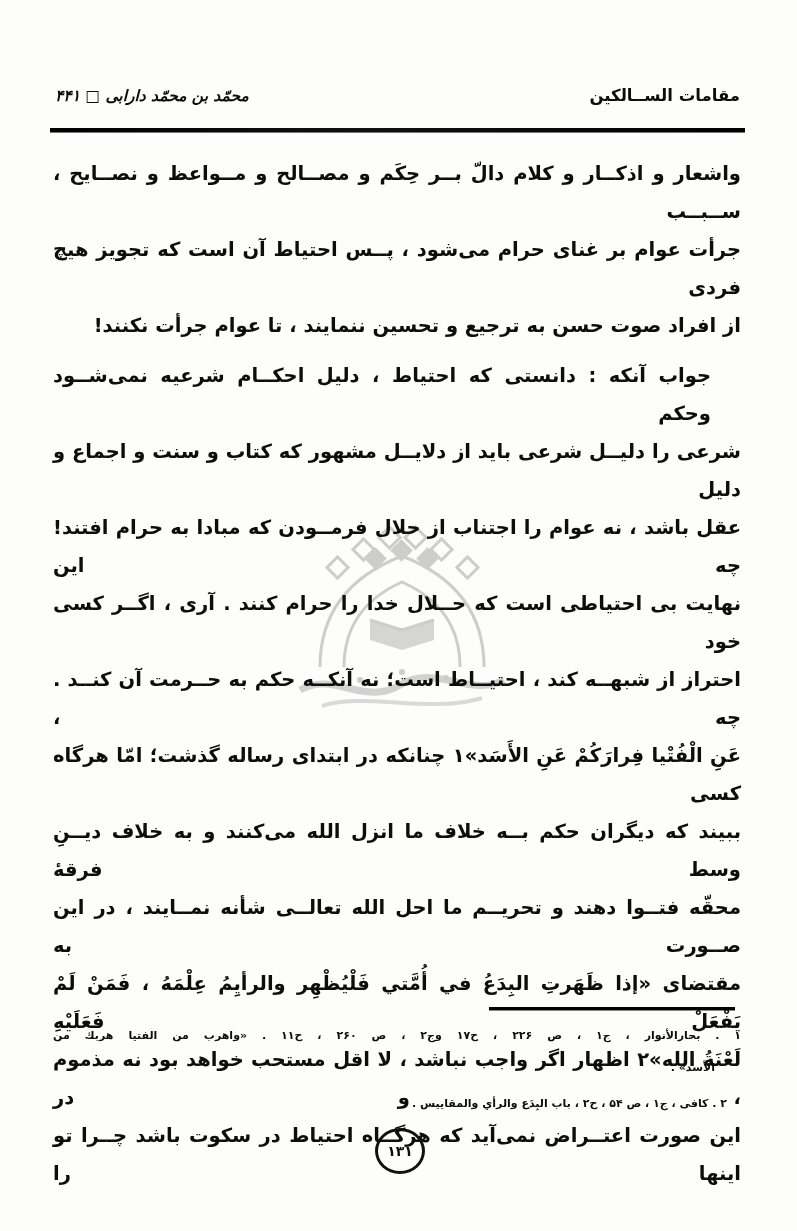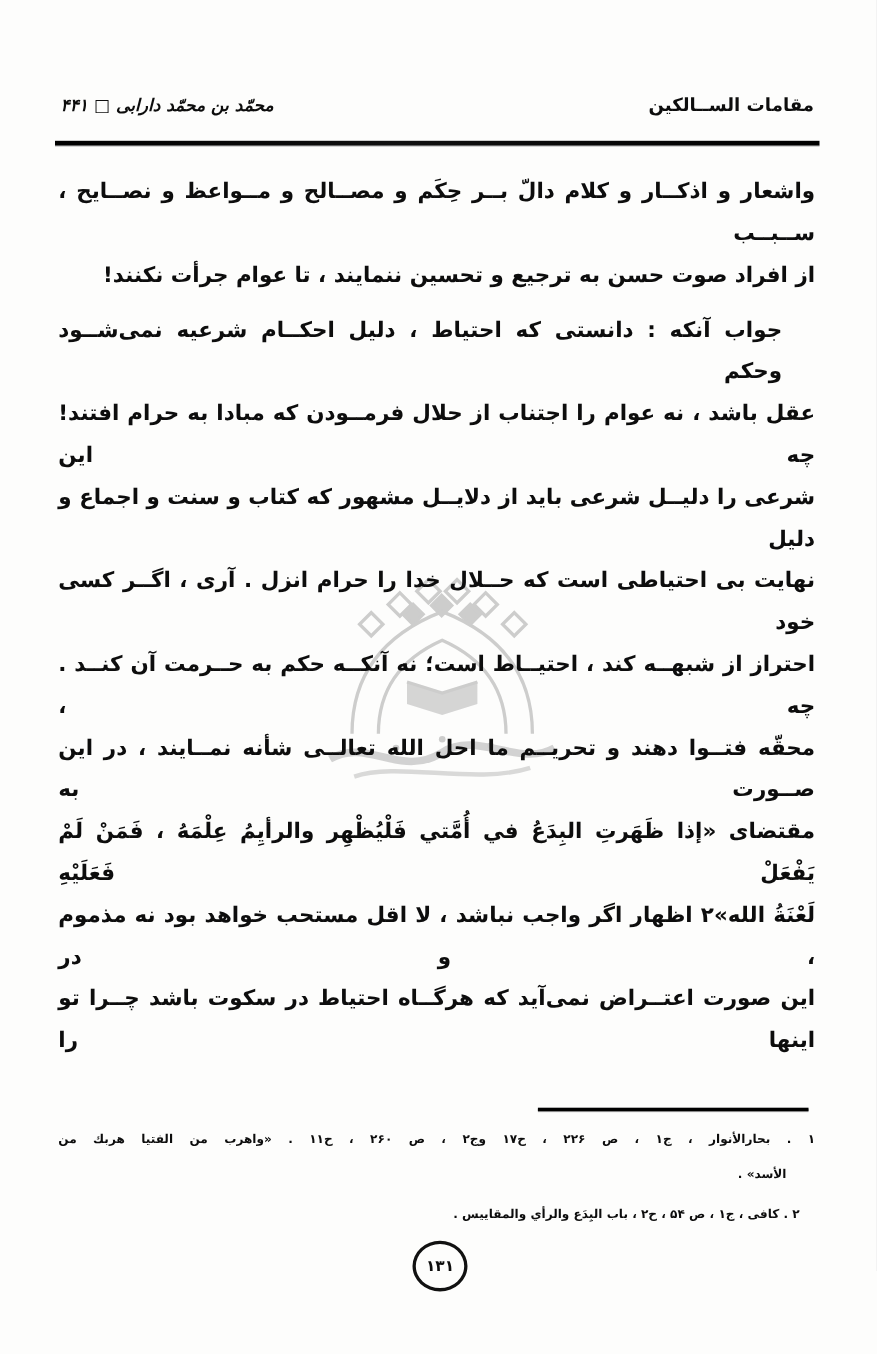--- a/index.html
+++ b/index.html
@@ -104,29 +104,32 @@
       <circle cx="120" cy="150" r="3" fill="#a6a6a6" stroke="none"></circle>
       <circle cx="78" cy="158" r="3" fill="#a6a6a6" stroke="none"></circle>
       <circle cx="164" cy="156" r="3" fill="#a6a6a6" stroke="none"></circle>
     </g>
   </svg>
 
   <div class="body">
 
     <div class="para">
       <div class="tline">واشعار و اذكــار و كلام دالّ بــر حِكَم و مصــالح و مــواعظ و نصــايح ، ســبــب</div>
+      <div class="tline">جرأت عوام بر غناى حرام مى‌شود ، پــس احتياط آن است كه تجويز هيچ فردى</div>
       <div class="tline end">از افراد صوت حسن به ترجيع و تحسين ننمايند ، تا عوام جرأت نكنند!</div>
     </div>
 
     <div class="para">
       <div class="tline indent">جواب آنكه : دانستى كه احتياط ، دليل احكــام شرعيه نمى‌شــود وحكم</div>
+      <div class="tline">شرعى را دليــل شرعى بايد از دلايــل مشهور كه كتاب و سنت و اجماع و دليل</div>
       <div class="tline">عقل باشد ، نه عوام را اجتناب از حلال فرمــودن كه مبادا به حرام افتند! چه اين</div>
-      <div class="tline">شرعى را دليــل شرعى بايد از دلايــل مشهور كه كتاب و سنت و اجماع و دليل</div>
-      <div class="tline">نهايت بى احتياطى است كه حــلال خدا را حرام انزل . آرى ، اگــر كسى خود</div>
+      <div class="tline">نهايت بى احتياطى است كه حــلال خدا را حرام كنند . آرى ، اگــر كسى خود</div>
       <div class="tline">احتراز از شبهــه كند ، احتيــاط است؛ نه آنكــه حكم به حــرمت آن كنــد . چه ،</div>
+      <div class="tline">عَنِ الْفُتْيا فِرارَكُمْ عَنِ الأَسَد»۱ چنانكه در ابتداى رساله گذشت؛ امّا هرگاه كسى</div>
+      <div class="tline">ببيند كه ديگران حكم بــه خلاف ما انزل الله مى‌كنند و به خلاف ديــنِ وسط فرقۀ</div>
       <div class="tline">محقّه فتــوا دهند و تحريــم ما احل الله تعالــى شأنه نمــايند ، در اين صــورت به</div>
       <div class="tline">مقتضاى «إذا ظَهَرتِ البِدَعُ في أُمَّتي فَلْيُظْهِر والرأيِمُ عِلْمَهُ ، فَمَنْ لَمْ يَفْعَلْ فَعَلَيْهِ</div>
       <div class="tline">لَعْنَةُ الله»۲ اظهار اگر واجب نباشد ، لا اقل مستحب خواهد بود نه مذموم ، و در</div>
       <div class="tline">اين صورت اعتــراض نمى‌آيد كه هرگــاه احتياط در سكوت باشد چــرا تو اينها را</div>
 
     </div>
 
   </div>
 
   <div class="footnote-rule"></div>

